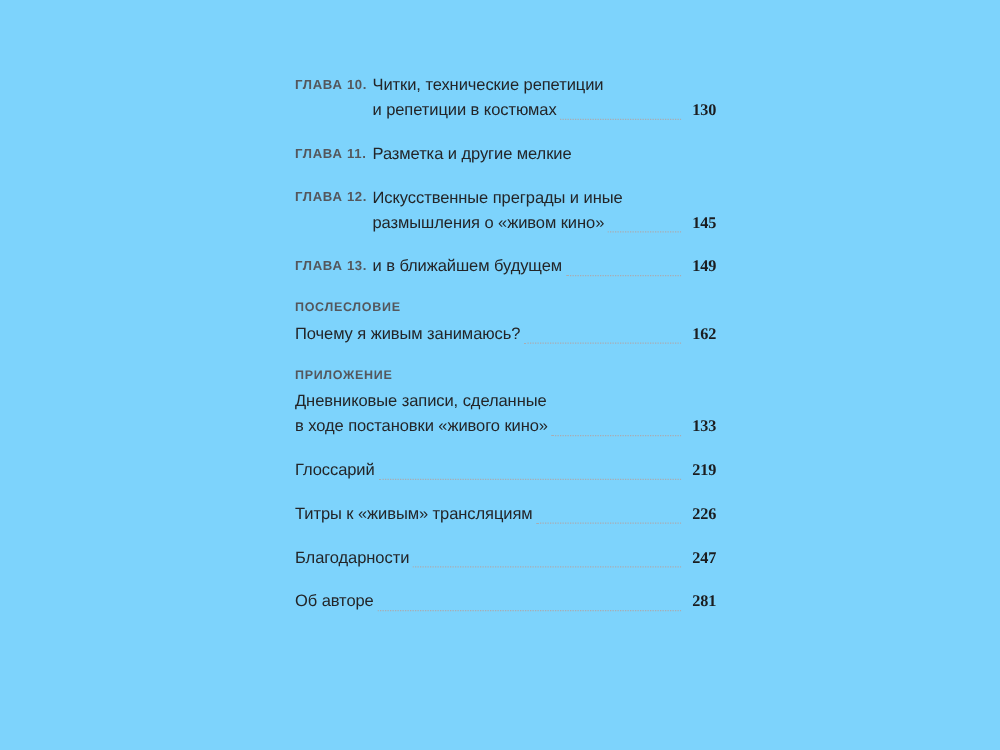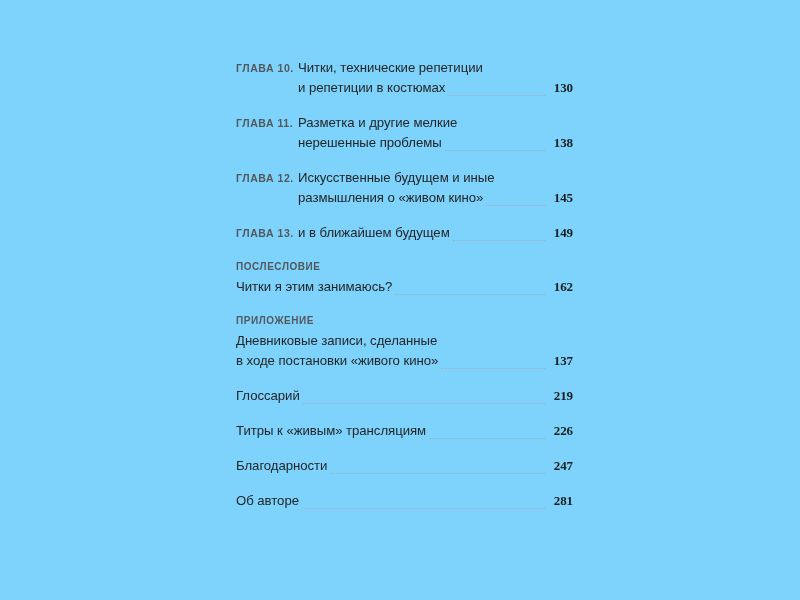--- a/index.html
+++ b/index.html
@@ -133,33 +133,28 @@
         </div>
       </div>
     </div>
 
     <div class="entry chapter">
       <div class="chap-label">ГЛАВА 11.</div>
       <div class="chap-body">
         <div class="line plain">
           <span class="title-text">Разметка и другие мелкие</span>
         </div>
-        <div class="line">
-          <span class="title-text">нерешенные проблемы</span>
-          <span class="leader"></span>
-          <span class="pagenum">138</span>
-        </div>
       </div>
     </div>
 
     <div class="entry chapter">
       <div class="chap-label">ГЛАВА 12.</div>
       <div class="chap-body">
         <div class="line plain">
-          <span class="title-text">Искусственные будущем и иные</span>
+          <span class="title-text">Искусственные преграды и иные</span>
         </div>
         <div class="line">
           <span class="title-text">размышления о «живом кино»</span>
           <span class="leader"></span>
           <span class="pagenum">145</span>
         </div>
       </div>
     </div>
 
     <div class="entry chapter">
@@ -169,35 +164,35 @@
           <span class="title-text">и в ближайшем будущем</span>
           <span class="leader"></span>
           <span class="pagenum">149</span>
         </div>
       </div>
     </div>
 
     <div class="section-entry">
       <div class="section-head">ПОСЛЕСЛОВИЕ</div>
       <div class="line">
-        <span class="title-text">Читки я этим занимаюсь?</span>
+        <span class="title-text">Почему я живым занимаюсь?</span>
         <span class="leader"></span>
         <span class="pagenum">162</span>
       </div>
     </div>
 
     <div class="section-entry">
       <div class="section-head">ПРИЛОЖЕНИЕ</div>
       <div class="line plain">
         <span class="title-text">Дневниковые записи, сделанные</span>
       </div>
       <div class="line">
         <span class="title-text">в ходе постановки «живого кино»</span>
         <span class="leader"></span>
-        <span class="pagenum">137</span>
+        <span class="pagenum">133</span>
       </div>
     </div>
 
     <div class="simple-entry">
       <div class="line">
         <span class="title-text">Глоссарий</span>
         <span class="leader"></span>
         <span class="pagenum">219</span>
       </div>
     </div>

